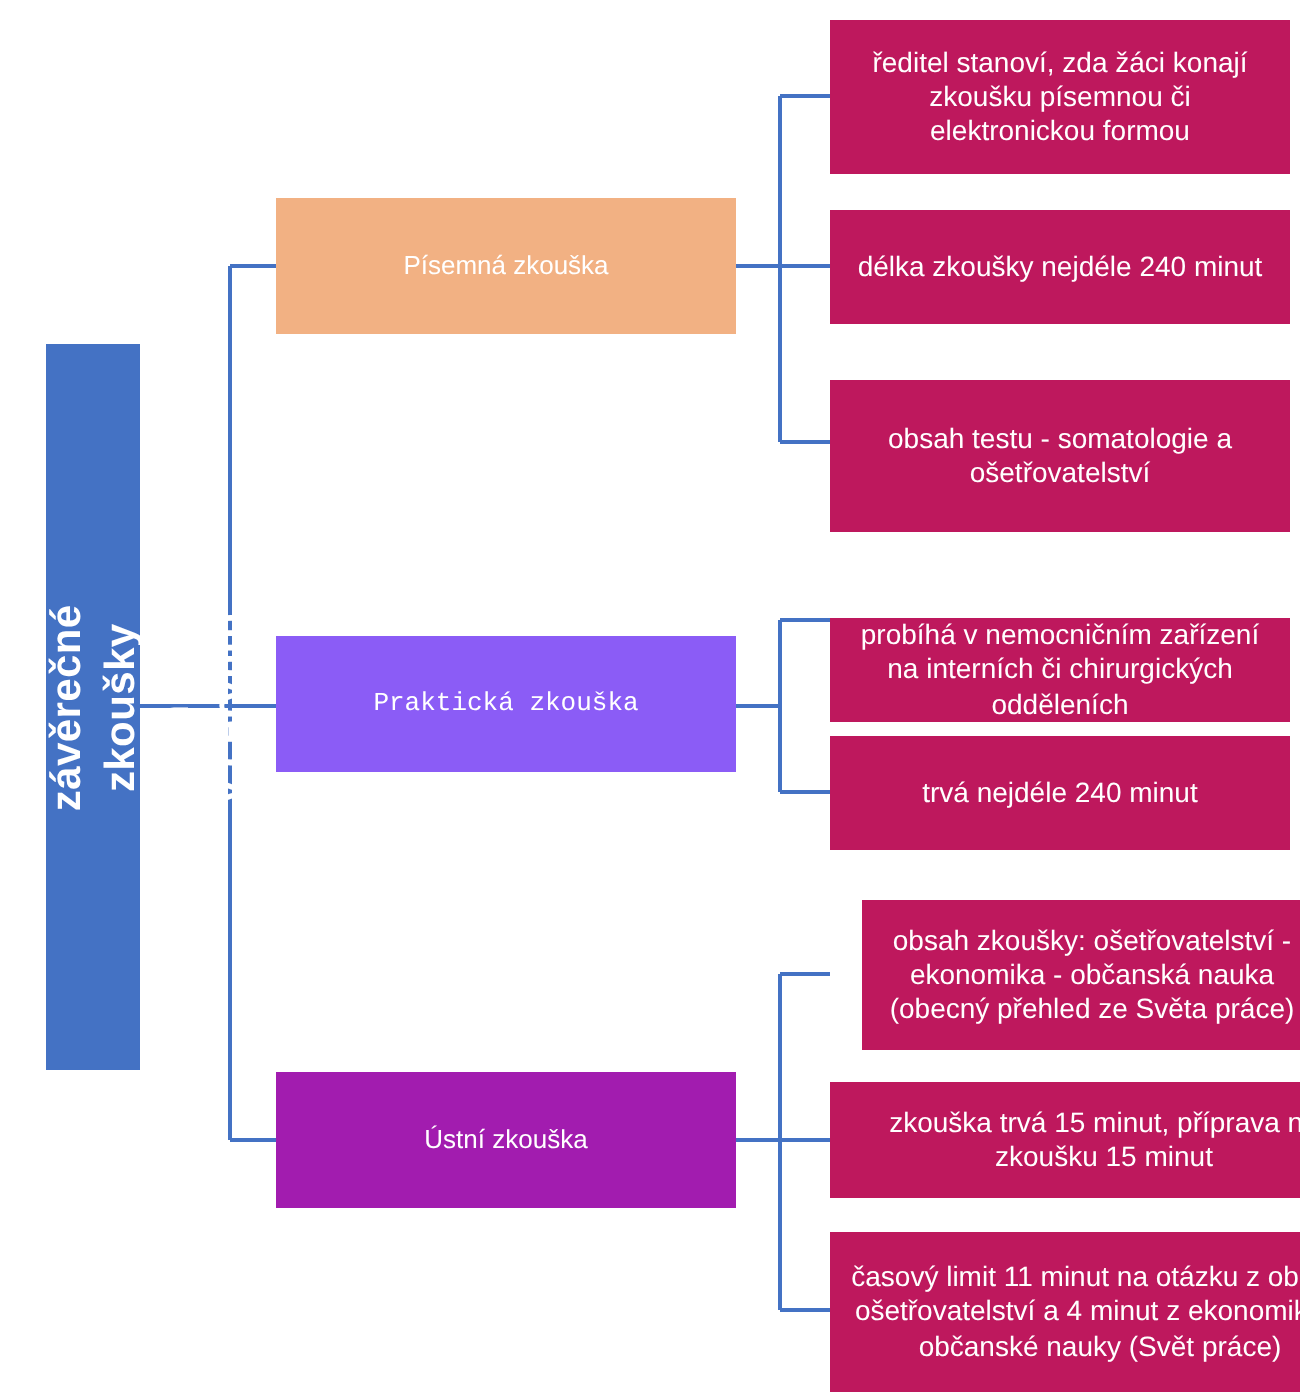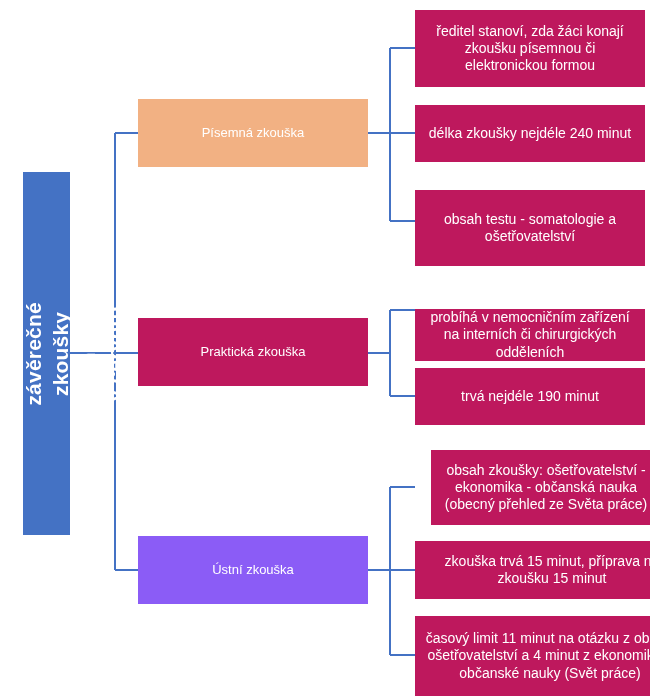--- a/index.html
+++ b/index.html
@@ -52,22 +52,22 @@
     white-space: normal;
     width: 350px;
     line-height: 1.3;
   }
   
   .node-branch {
     font-size: 13px;
     font-weight: 400;
   }
   .branch-orange { background: #F2B183; }
-  .branch-green  { background: #be185d; }
-  .branch-gray   { background: #8b5cf6; }
+  .branch-green  { background: #8b5cf6; font-family: Liberation Mono, monospace; }
+  .branch-gray   { background: #a21caf; }
 
   
   .node-leaf {
     background: #be185d;
     font-size: 14px;
     font-weight: 400;
   }
 </style>
 </head>
 <body>
@@ -130,21 +130,21 @@
 
   <div class="node node-leaf" style="left:415px; top:190px; width:230px; height:76px;">
     <span>obsah testu - somatologie a ošetřovatelství</span>
   </div>
 
   <div class="node node-leaf" style="left:415px; top:285px; width:230px; height:52px;margin-top:24px;">
     <span>probíhá v nemocničním zařízení na interních či chirurgických odděleních</span>
   </div>
 
   <div class="node node-leaf" style="left:415px; top:368px; width:230px; height:57px;">
-    <span>trvá nejdéle 190 minut</span>
+    <span>trvá nejdéle 240 minut</span>
   </div>
 
   <div class="node node-leaf" style="left:431px; top:450px; width:230px; height:75px;">
     <span>obsah zkoušky: ošetřovatelství - ekonomika - občanská nauka (obecný přehled ze Světa práce)</span>
   </div>
 
   <div class="node node-leaf" style="left:415px; top:541px; width:274px; height:58px;">
     <span>zkouška trvá 15 minut, příprava na zkoušku 15 minut</span>
   </div>
 

